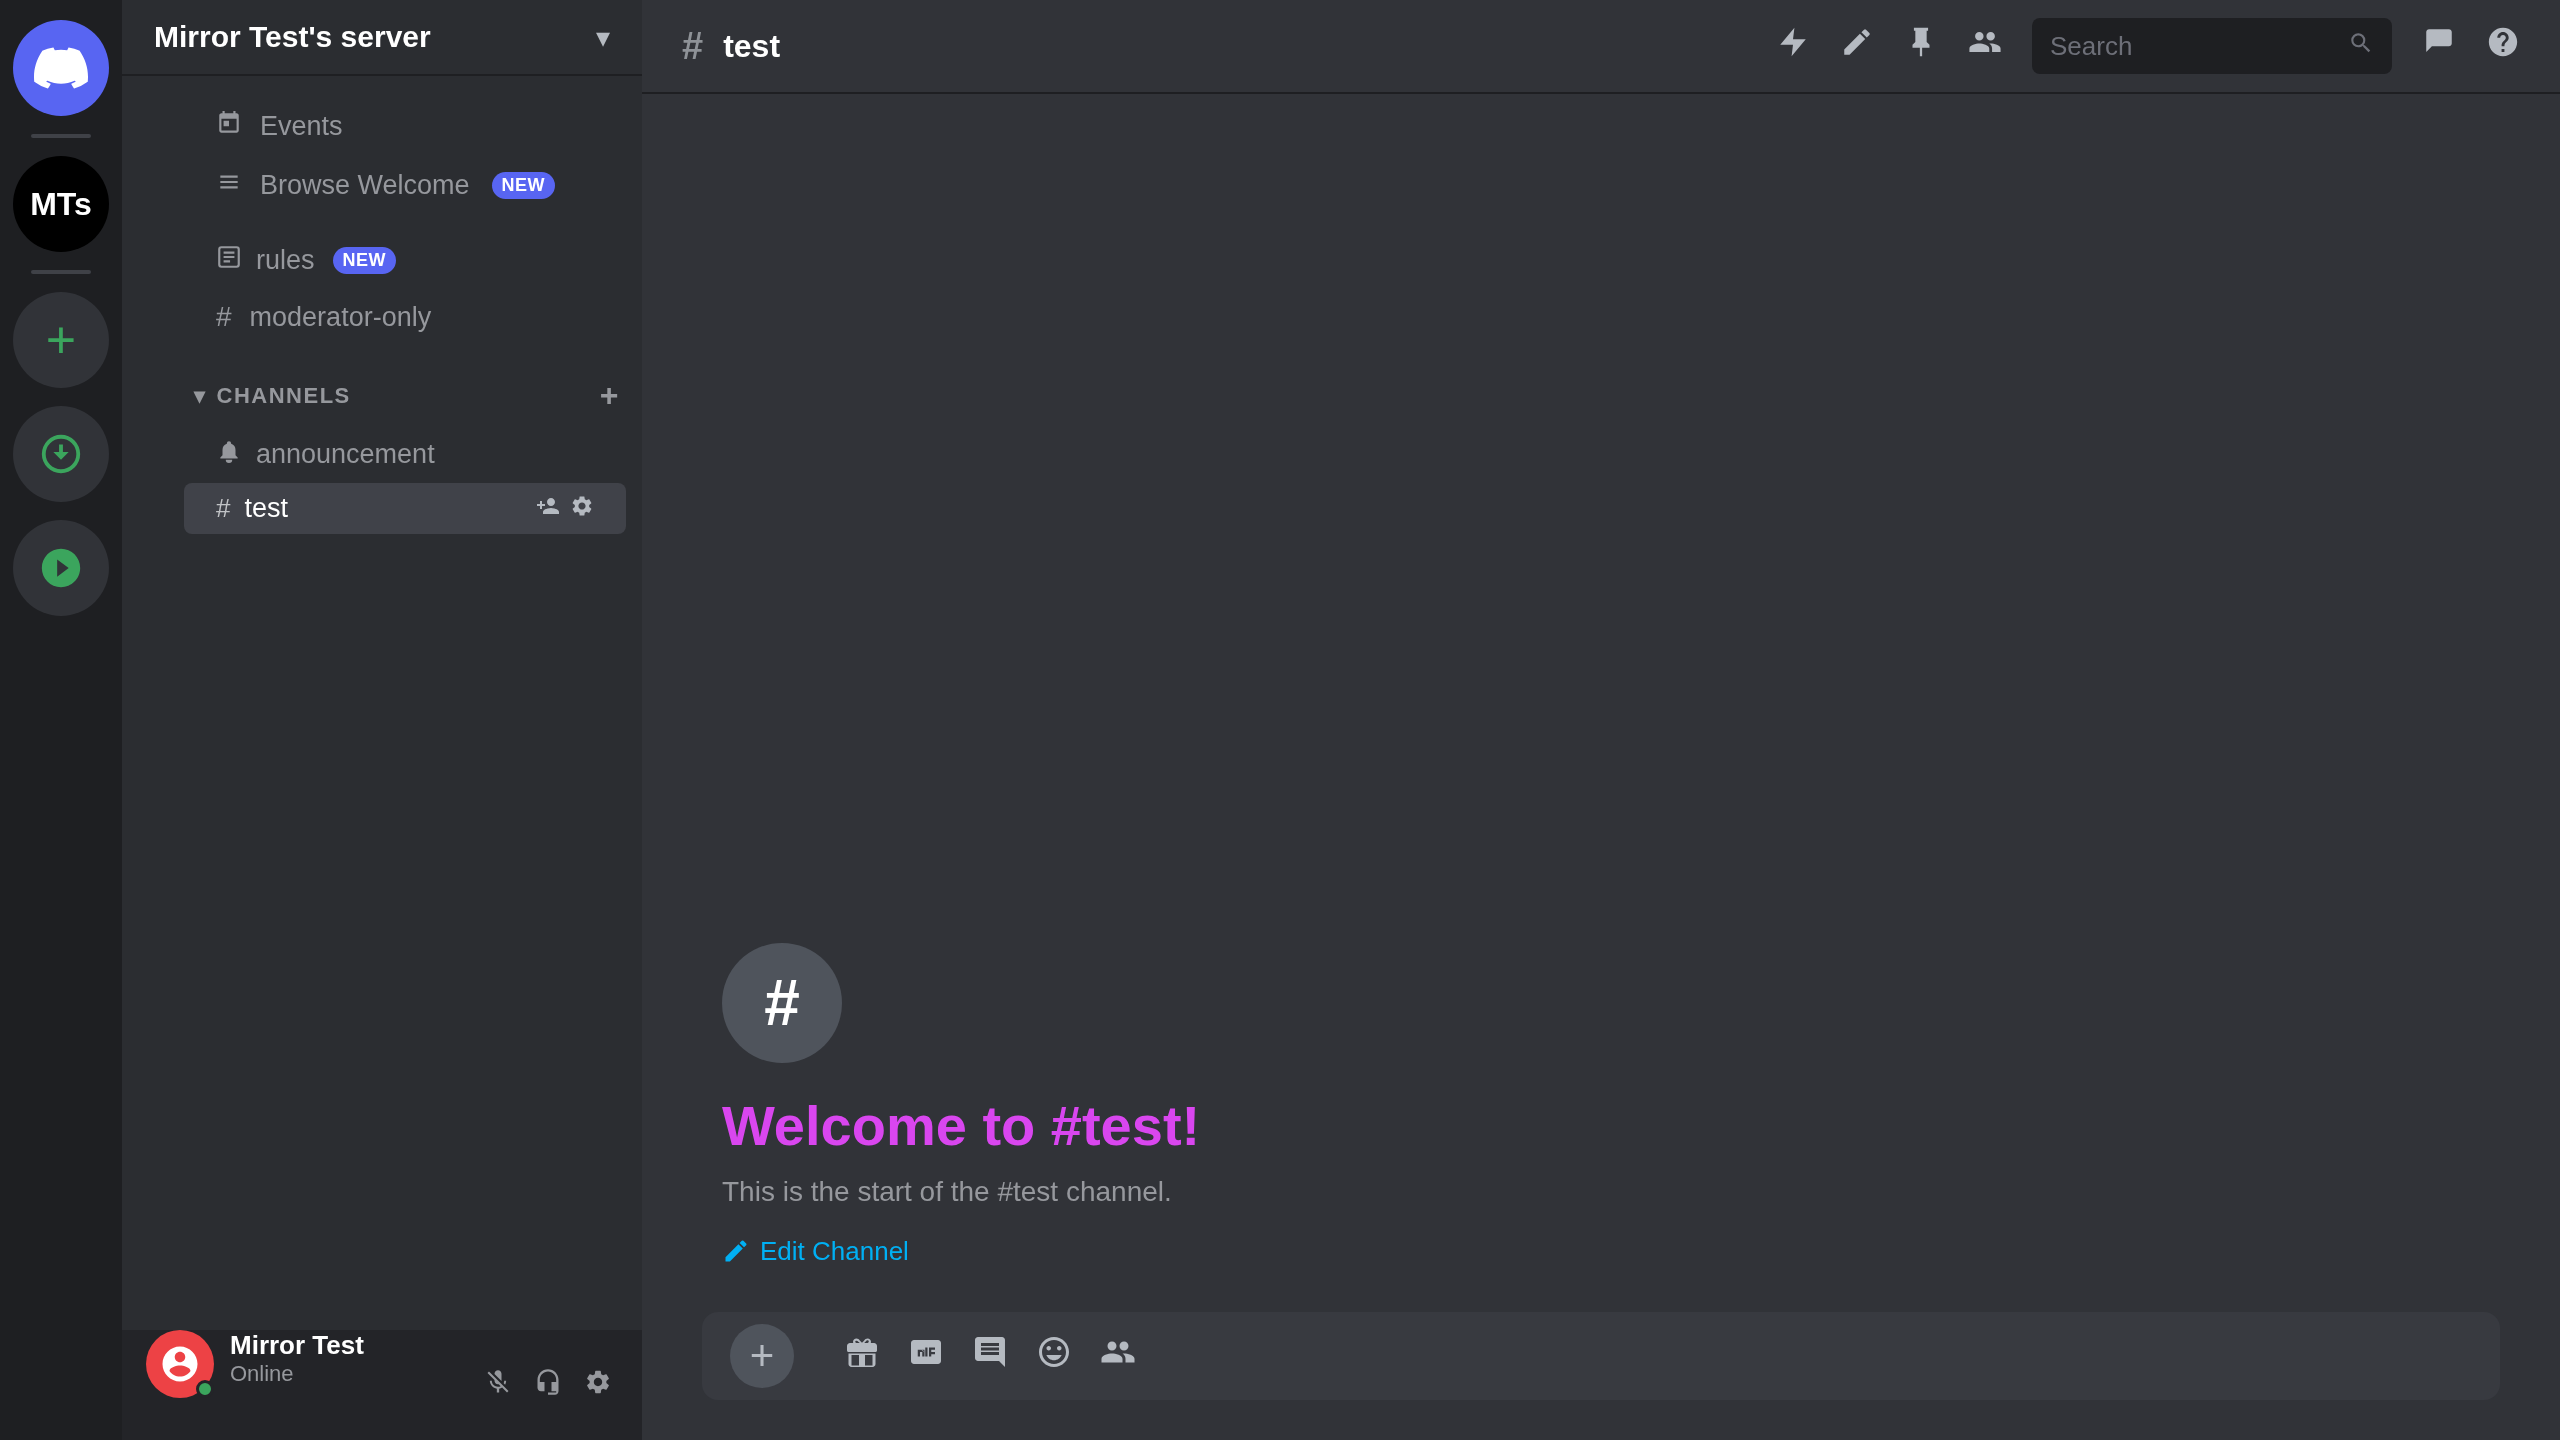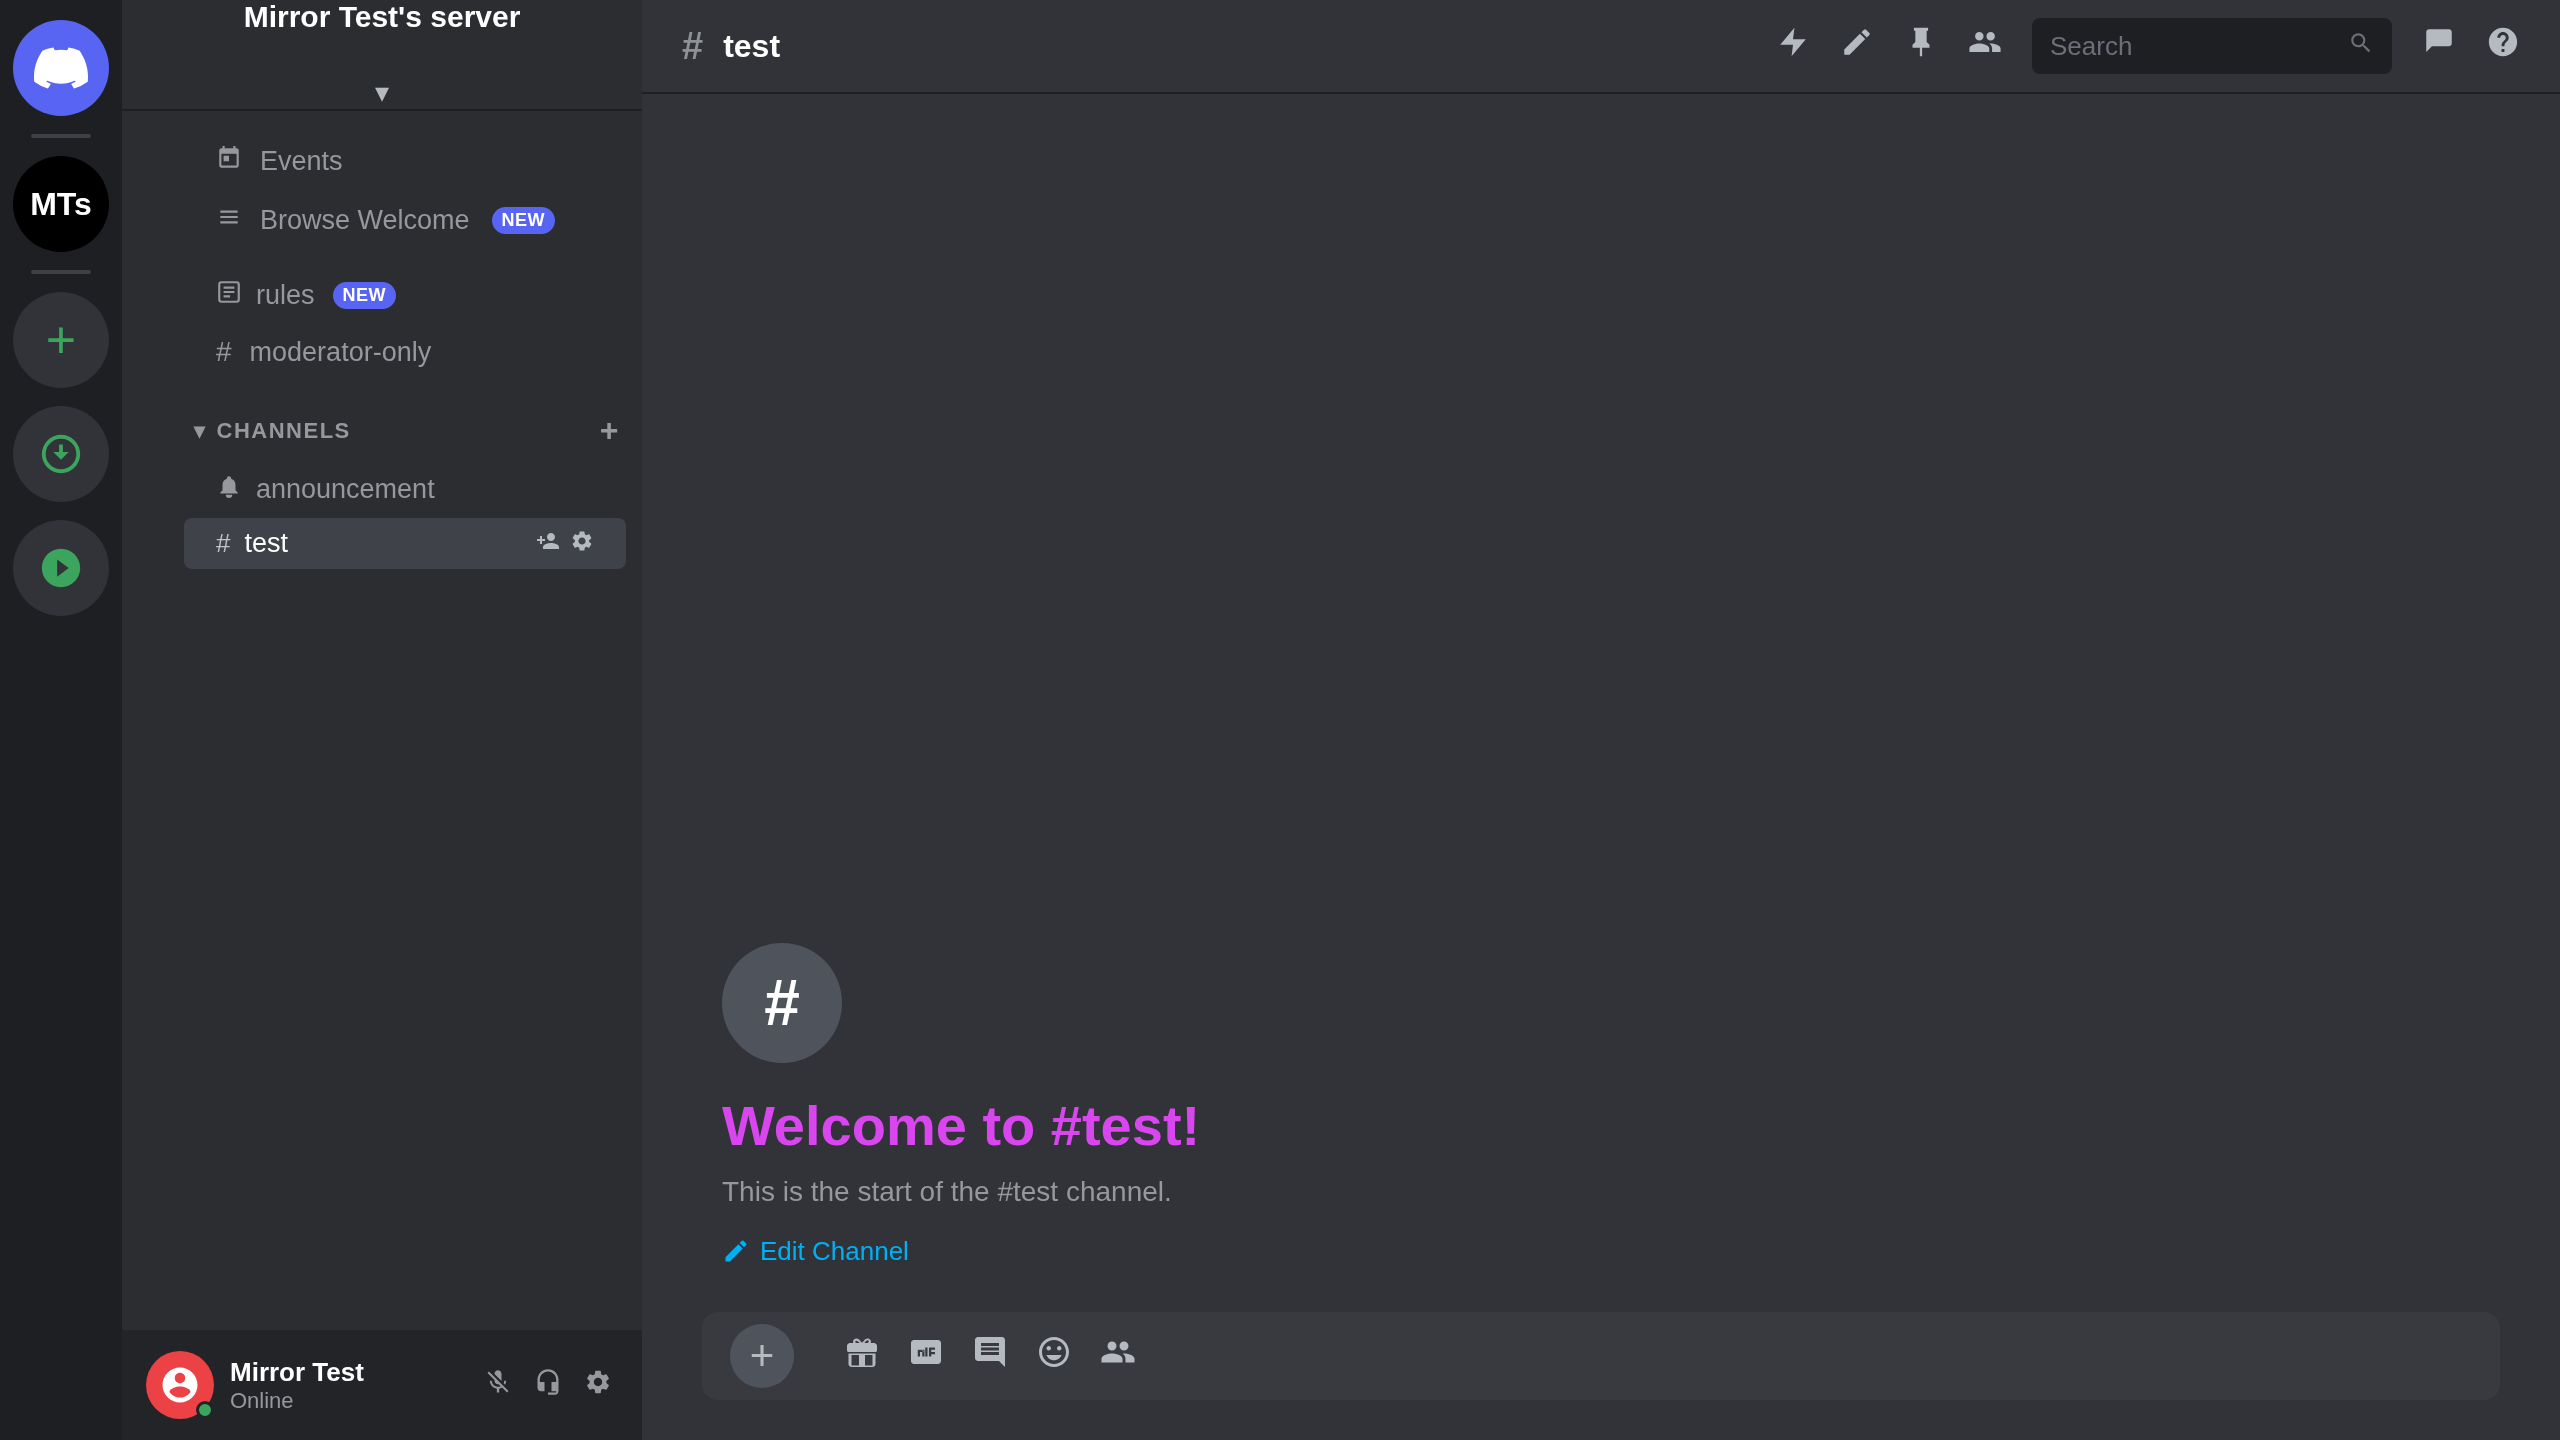--- a/index.html
+++ b/index.html
@@ -74,28 +74,27 @@
 
     
     .channel-sidebar {
       width: 520px;
       background: #2b2d31;
       display: flex;
       flex-direction: column;
       flex-shrink: 0;
     }
     .server-header {
-      height: 111px;
+      height: 76px;
       display: flex;
       align-items: center;
       padding: 0 32px;
       border-bottom: 2px solid #1e1f22;
       cursor: pointer;
       gap: 14px;
-      flex-direction: column;
     }
     .server-header-name {
       font-size: 30px;
       font-weight: 700;
       color: #fff;
       flex: 1;
     }
     .chevron-icon {
       color: #b5bac1;
       font-size: 28px;
@@ -187,21 +186,20 @@
       margin: 2px 16px;
       color: #96989d;
       font-size: 27px;
     }
 
     
     .user-panel {
       height: 110px;
       background: #232428;
       display: flex;
-      align-items: center;
       padding: 0 24px;
       gap: 16px;
     }
     .user-avatar {
       width: 68px;
       height: 68px;
       background: #ed4245;
       border-radius: 50%;
       display: flex;
       align-items: center;

